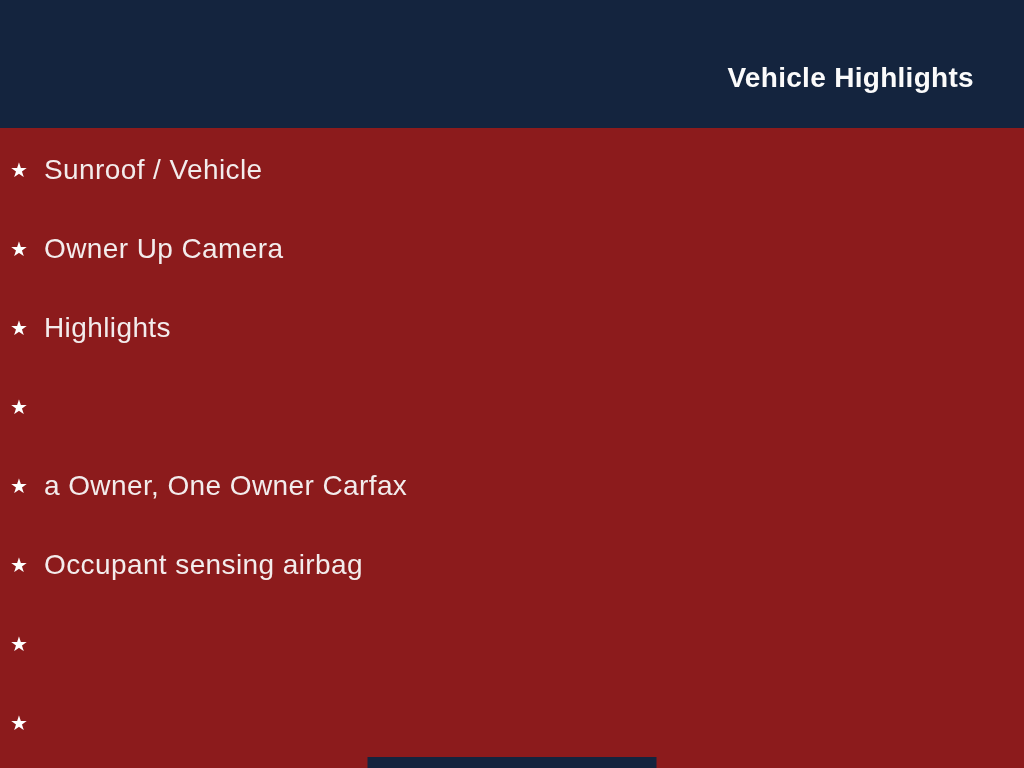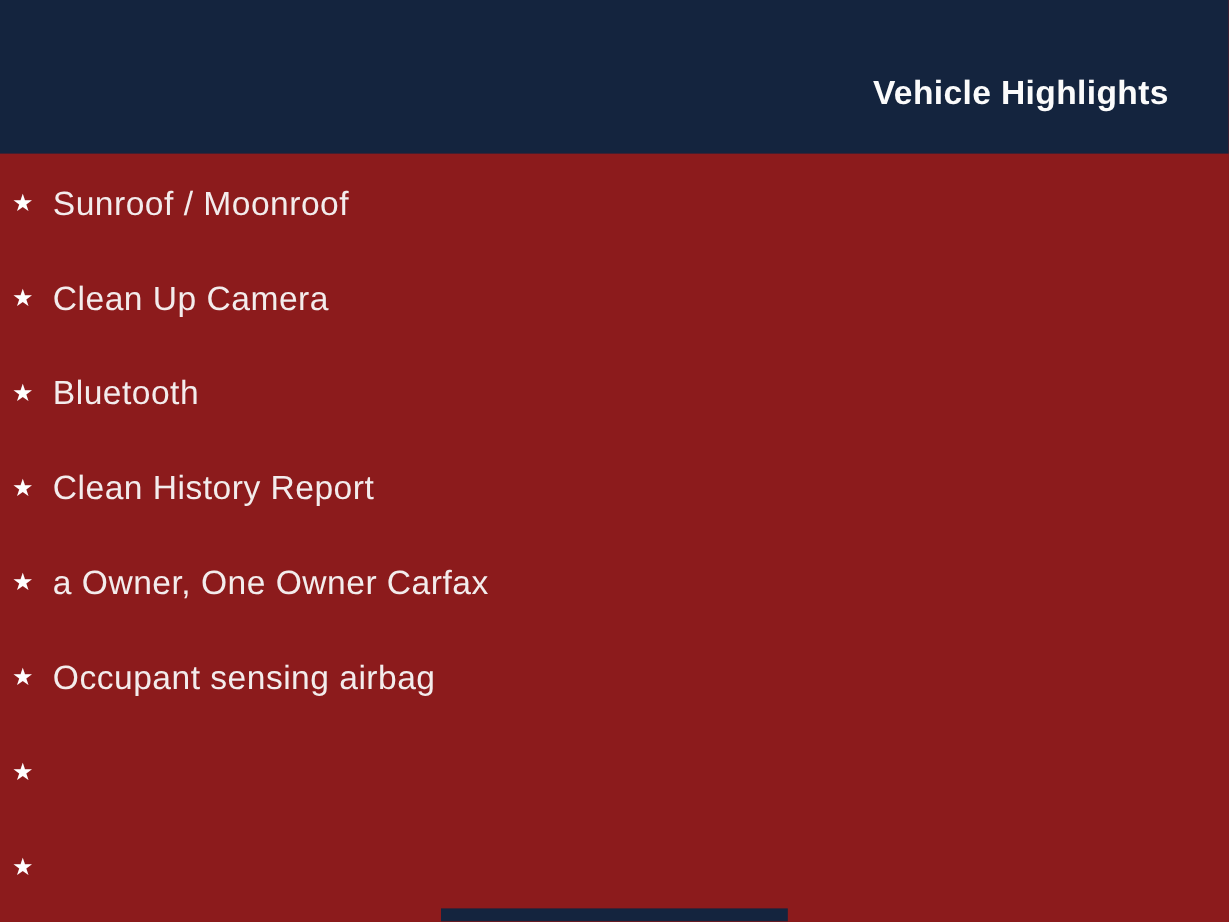--- a/index.html
+++ b/index.html
@@ -63,33 +63,32 @@
 
 <div class="slide">
 
   <div class="header">
     <span class="header-title">Vehicle Highlights</span>
   </div>
 
   <ul class="highlight-list">
     <li class="highlight-item">
       <span class="star">★</span>
-      <span class="label">Sunroof / Moonroof</span>
+      <span class="label">Sunroof / Vehicle</span>
     </li>
     <li class="highlight-item">
       <span class="star">★</span>
-      <span class="label">Clean Up Camera</span>
+      <span class="label">Owner Up Camera</span>
     </li>
     <li class="highlight-item">
       <span class="star">★</span>
-      <span class="label">Bluetooth</span>
+      <span class="label">Highlights</span>
     </li>
     <li class="highlight-item">
       <span class="star">★</span>
-      <span class="label">Clean History Report</span>
     </li>
     <li class="highlight-item">
       <span class="star">★</span>
       <span class="label">a Owner, One Owner Carfax</span>
     </li>
     <li class="highlight-item">
       <span class="star">★</span>
       <span class="label">Occupant sensing airbag</span>
     </li>
     <li class="highlight-item">

